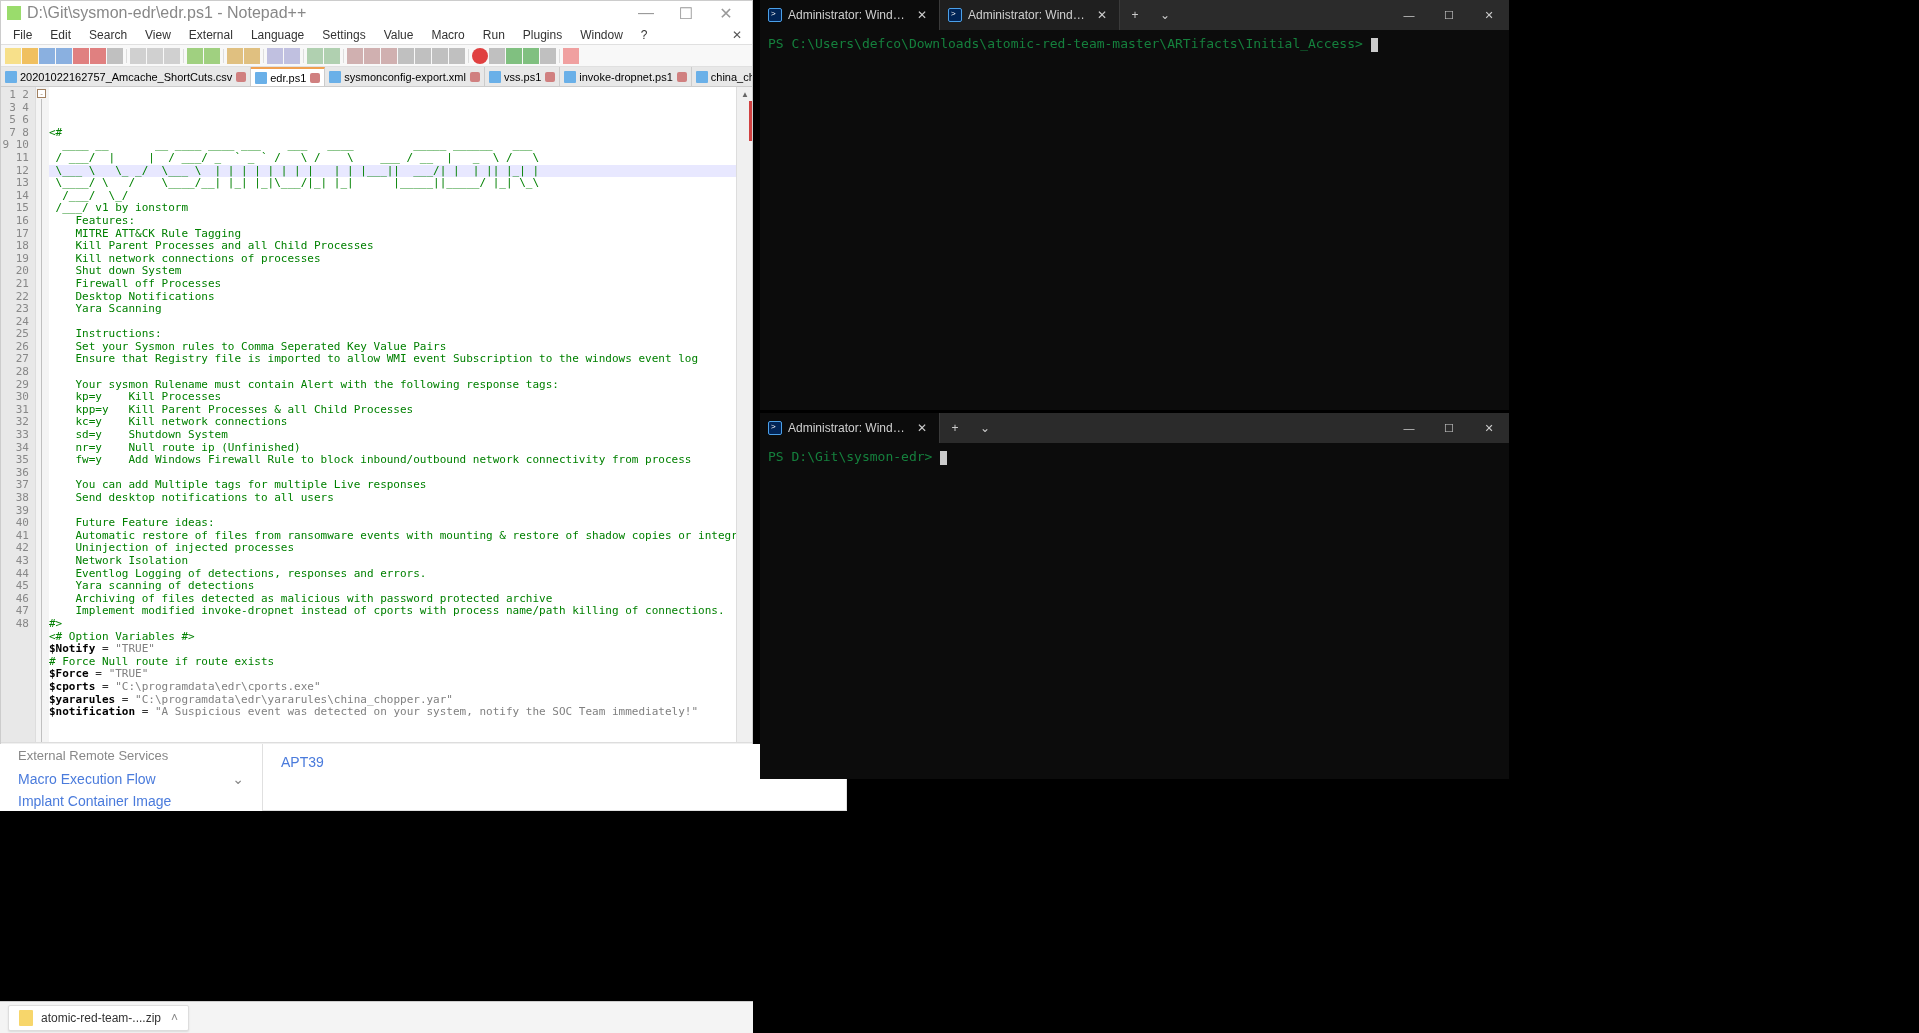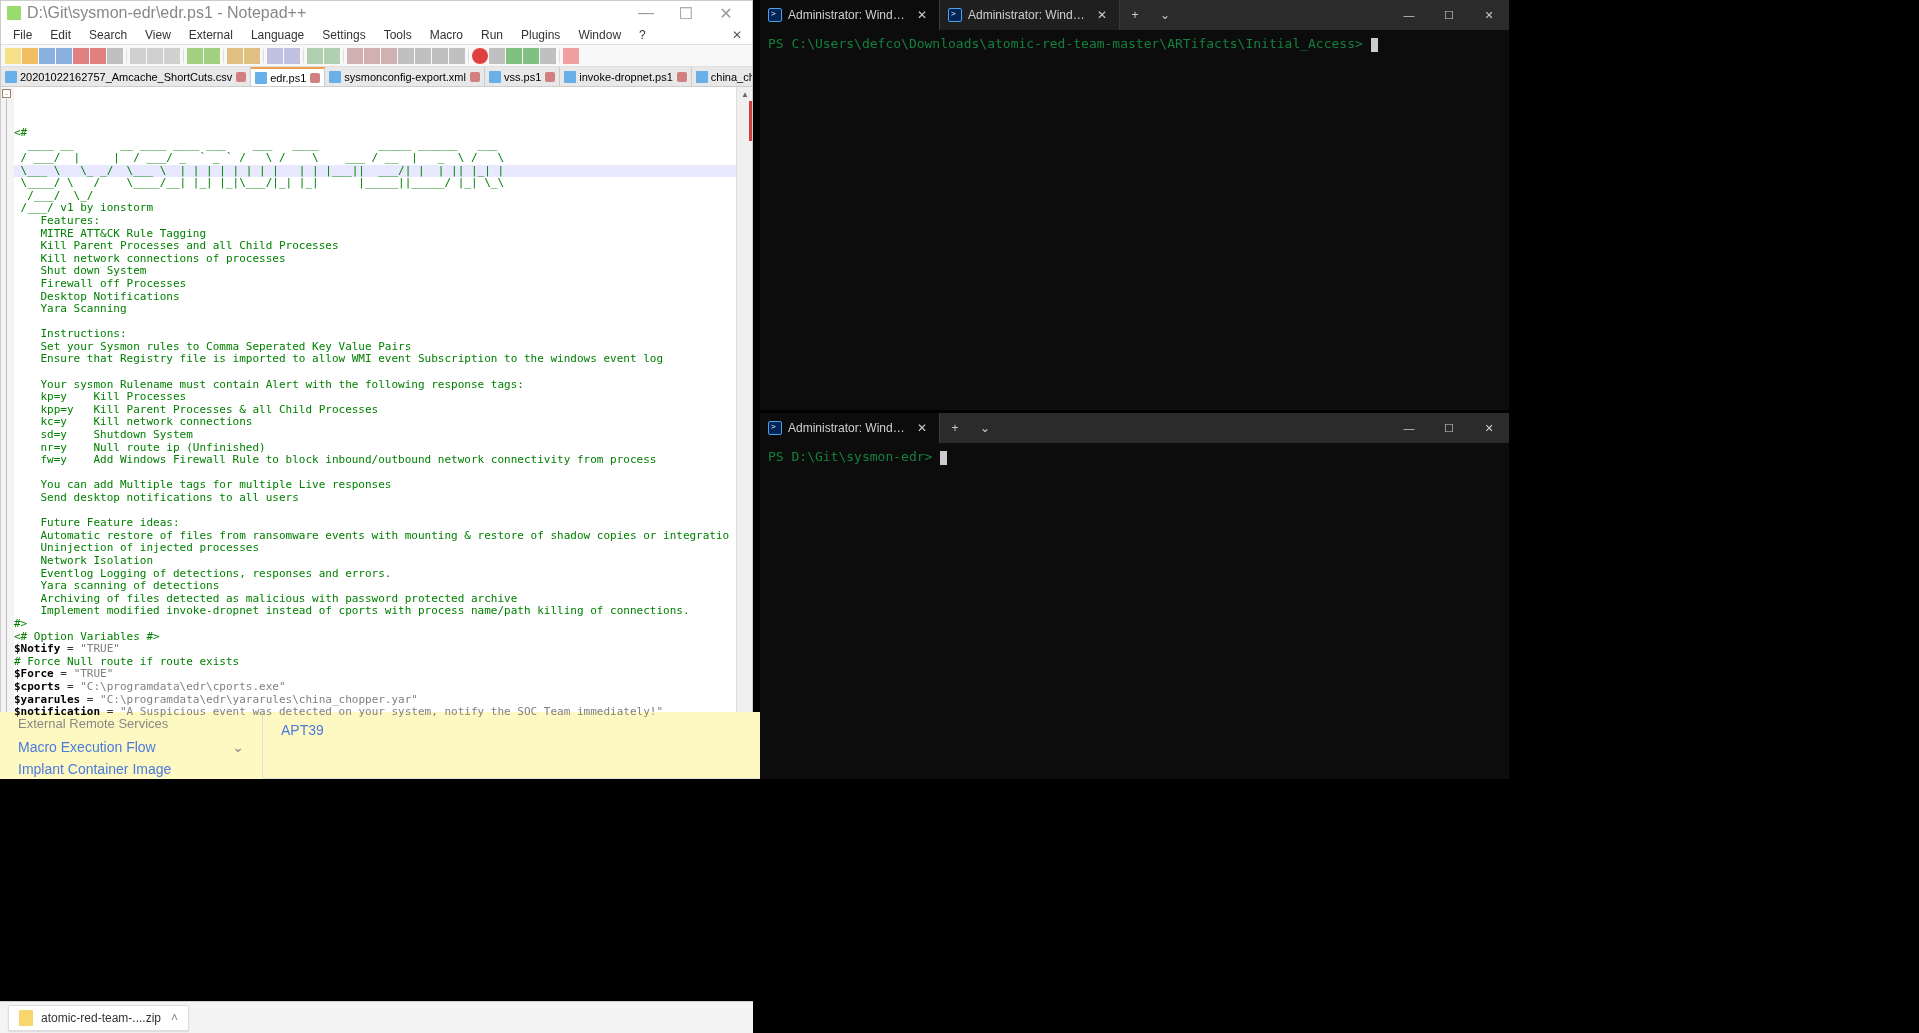--- a/index.html
+++ b/index.html
@@ -57,21 +57,21 @@
 .term-tab .tab-title { flex: 1; overflow: hidden; text-overflow: ellipsis; }
 .term-tab .tab-close { width: 14px; color: #ccc; margin-left: 6px; }
 .term-newtab { width: 30px; display: flex; align-items: center; justify-content: center; color: #ccc; cursor: pointer; }
 .term-dropdown { width: 30px; display: flex; align-items: center; justify-content: center; color: #ccc; cursor: pointer; }
 .term-winbtns { margin-left: auto; display: flex; }
 .term-winbtns span { width: 40px; height: 30px; display: flex; align-items: center; justify-content: center; color: #ccc; cursor: pointer; font-size: 11px; }
 .term-body { flex: 1; padding: 6px 8px; font-family: Consolas, monospace; font-size: 13px; color: #15803d; white-space: pre; }
 .term-body .cursor { display: inline-block; width: 7px; height: 14px; background: #cccccc; vertical-align: text-bottom; margin-bottom: -1px; }
 
 
-.bg-snippet { position: absolute; left: 0; top: 712px; width: 847px; height: 67px; background: #fef9c3; display: flex; font-size: 14px; }
+.bg-snippet { position: absolute; left: 0; top: 744px; width: 847px; height: 67px; background: #ffffff; display: flex; font-size: 14px; }
 .bg-left { width: 262px; padding: 4px 18px; }
 .bg-left .cutoff { color: #888; font-size: 13px; margin-bottom: 2px; }
 .bg-left .link-row { display: flex; align-items: center; justify-content: space-between; padding: 6px 0; }
 .bg-left a, .bg-mid a { color: #4a7bdc; text-decoration: none; }
 .bg-left .chev { color: #888; }
 .bg-mid { flex: 1; padding: 10px 18px; border: 1px solid #e0e0e0; border-top: none; display: flex; }
 .bg-mid .col1 { width: 110px; }
 .bg-mid .col2 { flex: 1; color: #555; }
 .bg-mid sup { font-size: 10px; color: #4a7bdc; }
 
@@ -95,21 +95,21 @@
     </div>
   </div>
   <div class="npp-menubar">
     <span>File</span>
     <span>Edit</span>
     <span>Search</span>
     <span>View</span>
     <span>External</span>
     <span>Language</span>
     <span>Settings</span>
-    <span>Tools</span>
+    <span>Value</span>
     <span>Macro</span>
     <span>Run</span>
     <span>Plugins</span>
     <span>Window</span>
     <span>?</span>
     <span class="menu-right">✕</span>
   </div>
   <div class="npp-toolbar">
 
     <span class="tbtn" style="background:#f7e08a"></span>
@@ -180,20 +180,69 @@
       </div>
     <div class="npp-tab">
         <span class="tab-icon"></span>
         <span>china_chopper.yar</span>
       </div>
 
     <div style="flex:1"></div>
 
   </div>
   <div class="npp-editor">
+    <div class="gutter" id="gutter">1
+2
+3
+4
+5
+6
+7
+8
+9
+10
+11
+12
+13
+14
+15
+16
+17
+18
+19
+20
+21
+22
+23
+24
+25
+26
+27
+28
+29
+30
+31
+32
+33
+34
+35
+36
+37
+38
+39
+40
+41
+42
+43
+44
+45
+46
+47
+48
+</div>
     <div class="fold-gutter">
       <div class="fold-box">-</div>
       <div class="fold-line"></div>
     </div>
     <div class="code">
       <div class="highlight-line"></div>
       <pre id="code-lines"><span class="c-green">&lt;#
   ____ __       __ ____ ____ ___    ___   ____         _____ ______   ___
  / ___/  |     |  / ___/ _  ` _ ` /   \ /    \    ___ / __  |   _  \ /   \
  \___ \   \_ _/  \___ \  | | | | | | | |   | | |___||  ___/| |  | || |_| |

